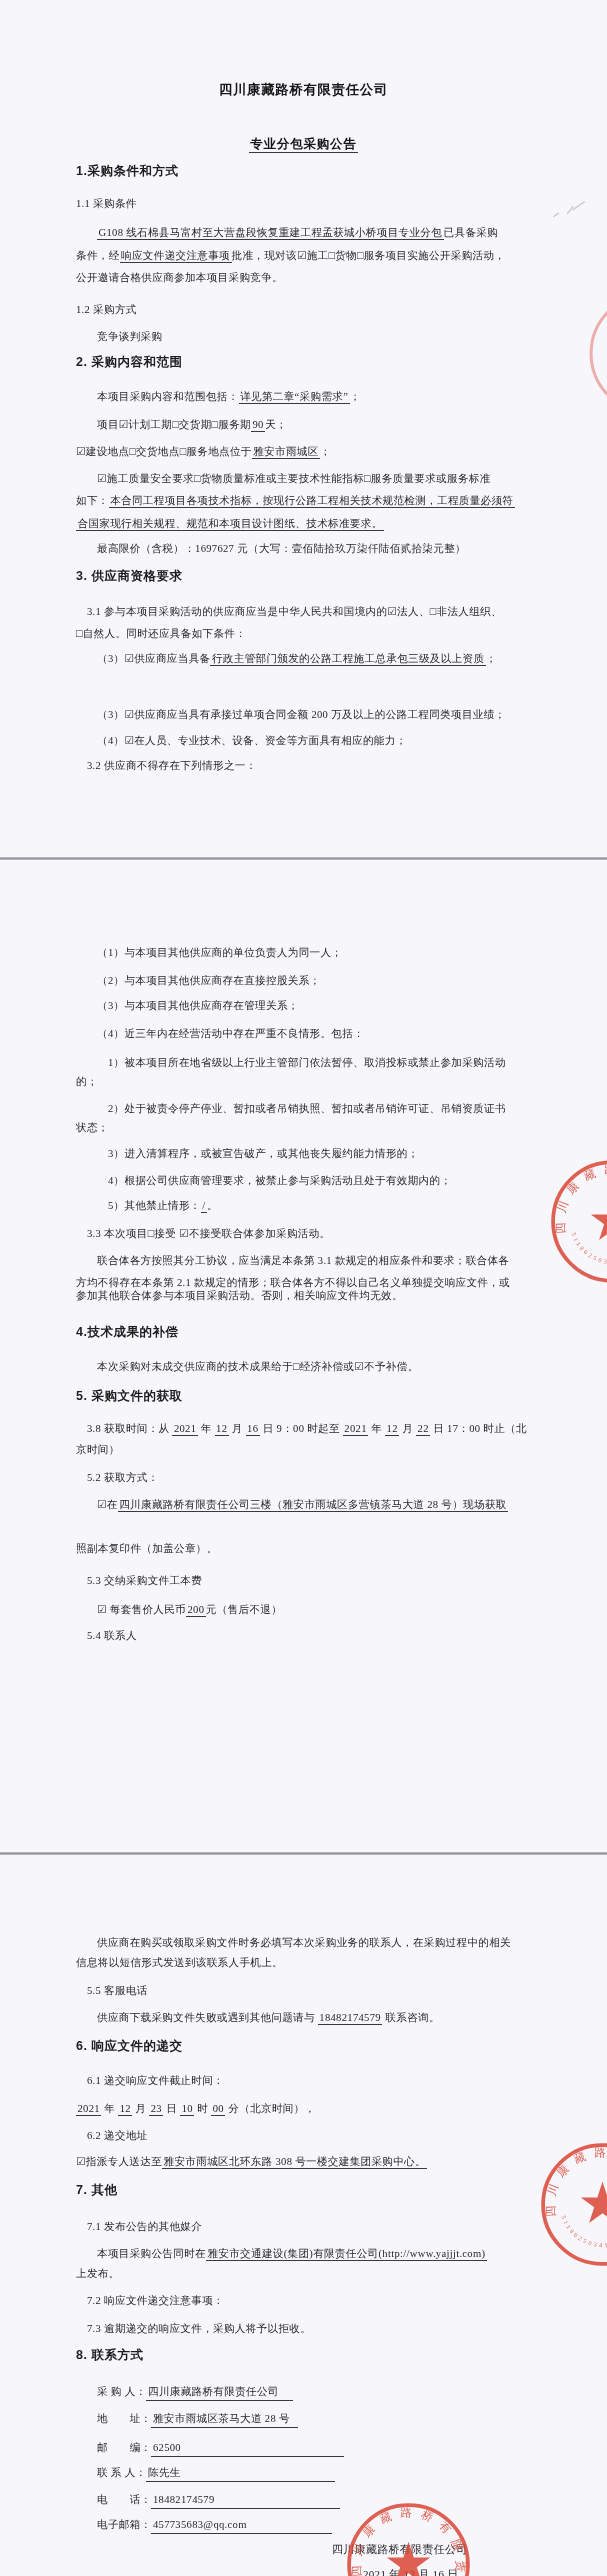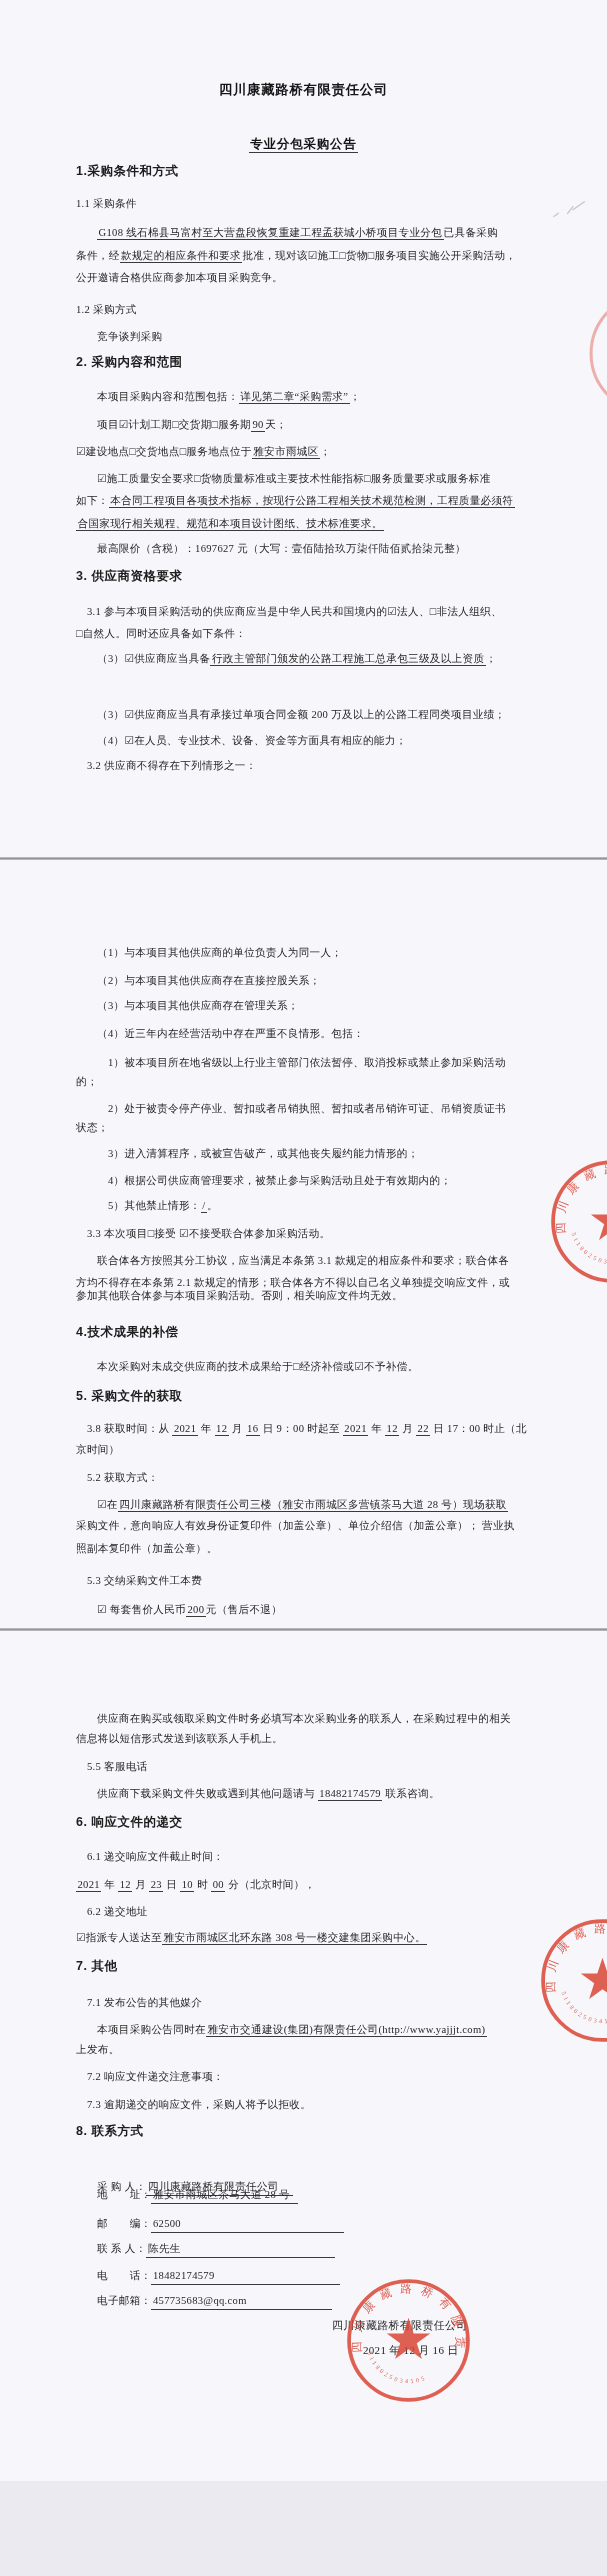--- a/index.html
+++ b/index.html
@@ -31,21 +31,21 @@
 
 <div class="doc">
 
   <section class="sheet" style="height:857px">
     <div class="ln c ttl" style="top:82px"><span>四川康藏路桥有限责任公司</span></div>
     <div class="ln c ttl2" style="top:137px"><span class="u">专业分包采购公告</span></div>
 
     <div class="ln h" style="top:164px"><span>1.采购条件和方式</span></div>
     <div class="ln" style="top:196px"><span>1.1 采购条件</span></div>
     <div class="ln x2" style="top:225px"><span class="u">G108 线石棉县马富村至大营盘段恢复重建工程孟获城小桥项目专业分包</span><span>已具备采购</span></div>
-    <div class="ln" style="top:248px"><span>条件，经</span><span class="u">款规定的相应条件和要求</span><span>批准，现对该☑施工□货物□服务项目实施公开采购活动，</span></div>
+    <div class="ln" style="top:248px"><span>条件，经</span><span class="u">响应文件递交注意事项</span><span>批准，现对该☑施工□货物□服务项目实施公开采购活动，</span></div>
     <div class="ln" style="top:270px"><span>公开邀请合格供应商参加本项目采购竞争。</span></div>
     <div class="ln" style="top:302px"><span>1.2 采购方式</span></div>
     <div class="ln x2" style="top:329px"><span>竞争谈判采购</span></div>
 
     <div class="ln h" style="top:355px"><span>2. 采购内容和范围</span></div>
     <div class="ln x2" style="top:389px"><span>本项目采购内容和范围包括：</span><span class="u">详见第二章“采购需求”</span><span>；</span></div>
     <div class="ln x2" style="top:417px"><span>项目☑计划工期□交货期□服务期</span><span class="u">90</span><span>天；</span></div>
     <div class="ln" style="top:444px"><span>☑建设地点□交货地点□服务地点位于</span><span class="u">雅安市雨城区</span><span>；</span></div>
     <div class="ln x2" style="top:471px"><span>☑施工质量安全要求□货物质量标准或主要技术性能指标□服务质量要求或服务标准</span></div>
     <div class="ln" style="top:493px"><span>如下：</span><span class="u">本合同工程项目各项技术指标，按现行公路工程相关技术规范检测，工程质量必须符</span></div>
@@ -63,21 +63,21 @@
     <svg class="stamp-faint" style="left:585px;top:288px" width="131" height="131" viewBox="0 0 172 172">
       <circle cx="86" cy="86" r="78" fill="none" stroke="#d9402f" stroke-width="4"></circle>
     </svg>
     <svg style="position:absolute;left:548px;top:197px" width="43" height="29" viewBox="0 0 56 38">
       <path d="M48,6 L32,17 M33,12 L25,22 M7,26 l7,-5" stroke="#9b9aa2" stroke-width="1.6" fill="none" opacity=".55"></path>
     </svg>
   </section>
 
   <div class="psep"></div>
 
-  <section class="sheet" style="height:768px">
+  <section class="sheet" style="height:992px">
     <div class="ln x2" style="top:85px"><span>（1）与本项目其他供应商的单位负责人为同一人；</span></div>
     <div class="ln x2" style="top:113px"><span>（2）与本项目其他供应商存在直接控股关系；</span></div>
     <div class="ln x2" style="top:138px"><span>（3）与本项目其他供应商存在管理关系；</span></div>
     <div class="ln x2" style="top:166px"><span>（4）近三年内在经营活动中存在严重不良情形。包括：</span></div>
     <div class="ln x3" style="top:195px"><span>1）被本项目所在地省级以上行业主管部门依法暂停、取消投标或禁止参加采购活动</span></div>
     <div class="ln" style="top:214px"><span>的；</span></div>
     <div class="ln x3" style="top:241px"><span>2）处于被责令停产停业、暂扣或者吊销执照、暂扣或者吊销许可证、吊销资质证书</span></div>
     <div class="ln" style="top:260px"><span>状态；</span></div>
     <div class="ln x3" style="top:286px"><span>3）进入清算程序，或被宣告破产，或其他丧失履约能力情形的；</span></div>
     <div class="ln x3" style="top:313px"><span>4）根据公司供应商管理要求，被禁止参与采购活动且处于有效期内的；</span></div>
@@ -88,21 +88,20 @@
     <div class="ln" style="top:428px"><span>参加其他联合体参与本项目采购活动。否则，相关响应文件均无效。</span></div>
 
     <div class="ln h" style="top:465px"><span>4.技术成果的补偿</span></div>
     <div class="ln x2" style="top:499px"><span>本次采购对未成交供应商的技术成果给于□经济补偿或☑不予补偿。</span></div>
 
     <div class="ln h" style="top:529px"><span>5. 采购文件的获取</span></div>
     <div class="ln x1" style="top:561px"><span>3.8 获取时间：从 </span><span class="u">2021</span><span> 年 </span><span class="u">12</span><span> 月 </span><span class="u">16</span><span> 日 9：00 时起至 </span><span class="u">2021</span><span> 年 </span><span class="u">12</span><span> 月 </span><span class="u">22</span><span> 日 17：00 时止（北</span></div>
     <div class="ln" style="top:582px"><span>京时间）</span></div>
     <div class="ln x1" style="top:610px"><span>5.2 获取方式：</span></div>
     <div class="ln x2" style="top:637px"><span>☑在</span><span class="u">四川康藏路桥有限责任公司三楼（雅安市雨城区多营镇茶马大道 28 号）现场获取</span></div>
-    <div class="ln" style="top:658px"><span>采购文件，意向响应人有效身份证复印件（加盖公章）、单位介绍信（加盖公章）； 营业执</span></div>
     <div class="ln" style="top:681px"><span>照副本复印件（加盖公章）。</span></div>
     <div class="ln x1" style="top:713px"><span>5.3 交纳采购文件工本费</span></div>
     <div class="ln x2" style="top:742px"><span>☑ 每套售价人民币</span><span class="u">200</span><span>元（售后不退）</span></div>
     <div class="ln x1" style="top:768px"><span>5.4 联系人</span></div>
 
     <svg class="stamp" style="left:547px;top:296px" width="131" height="131" viewBox="0 0 172 172">
       <circle cx="86" cy="86" r="78" fill="none" stroke="#d9402f" stroke-width="5"></circle>
       <path id="arcA" d="M 26.8,107.5 A 63,63 0 1 1 145.2,107.5" fill="none"></path>
       <text font-size="15" fill="#d9402f" letter-spacing="11" font-family="Liberation Sans,sans-serif"><textPath href="#arcA" startOffset="6">四川康藏路桥有限责任公司</textPath></text>
       <path id="arcAn" d="M 30,86 A 56,56 0 0 0 142,86" fill="none"></path>
@@ -126,21 +125,21 @@
     <div class="ln" style="top:299px"><span>☑指派专人送达至</span><span class="u">雅安市雨城区北环东路 308 号一楼交建集团采购中心。</span></div>
 
     <div class="ln h" style="top:328px"><span>7. 其他</span></div>
     <div class="ln x1" style="top:364px"><span>7.1 发布公告的其他媒介</span></div>
     <div class="ln x2" style="top:391px"><span>本项目采购公告同时在</span><span class="u">雅安市交通建设(集团)有限责任公司(http://www.yajjjt.com)</span></div>
     <div class="ln" style="top:411px"><span>上发布。</span></div>
     <div class="ln x1" style="top:438px"><span>7.2 响应文件递交注意事项：</span></div>
     <div class="ln x1" style="top:466px"><span>7.3 逾期递交的响应文件，采购人将予以拒收。</span></div>
 
     <div class="ln h" style="top:493px"><span>8. 联系方式</span></div>
-    <div class="ln x2" style="top:548px"><span>采 购 人：</span><span class="uw">四川康藏路桥有限责任公司</span></div>
+    <div class="ln x2" style="top:529px"><span>采 购 人：</span><span class="uw">四川康藏路桥有限责任公司</span></div>
     <div class="ln x2" style="top:556px"><span>地　　址：</span><span class="uw">雅安市雨城区茶马大道 28 号</span></div>
     <div class="ln x2" style="top:585px"><span>邮　　编：</span><span class="uw" style="min-width:190px">62500</span></div>
     <div class="ln x2" style="top:610px"><span>联 系 人：</span><span class="uw" style="min-width:186px">陈先生</span></div>
     <div class="ln x2" style="top:637px"><span>电　　话：</span><span class="uw" style="min-width:186px">18482174579</span></div>
     <div class="ln x2" style="top:662px"><span>电子邮箱：</span><span class="uw" style="min-width:178px">457735683@qq.com</span></div>
 
     <div class="ln sig" style="top:687px;left:332px"><span>四川康藏路桥有限责任公司</span></div>
     <div class="ln sig" style="top:712px;left:363px"><span>2021 年 12 月 16 日</span></div>
 
     <svg class="stamp" style="left:343px;top:644px" width="131" height="131" viewBox="0 0 172 172">

